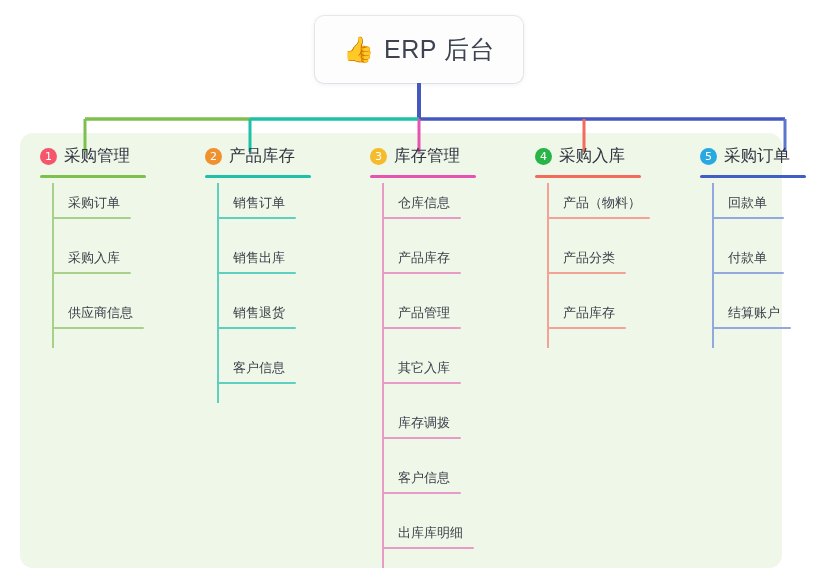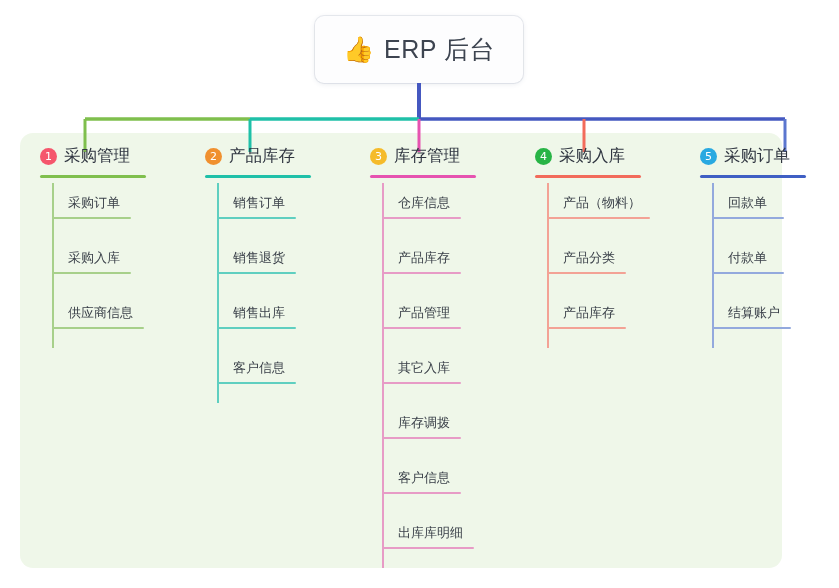--- a/index.html
+++ b/index.html
@@ -122,26 +122,26 @@
         </div>
         <div class="head-rule" style="background: rgb(31, 192, 168); width: 106px;"></div>
         <div class="leaves">
           <div class="leaf">
             <div class="leaf-stem" style="background: rgb(95, 207, 192);"></div>
             <div class="leaf-label">销售订单</div>
             <div class="leaf-rule" style="background: rgb(95, 207, 192); width: 79px;"></div>
           </div>
           <div class="leaf">
             <div class="leaf-stem" style="background: rgb(95, 207, 192);"></div>
+            <div class="leaf-label">销售出库</div>
+            <div class="leaf-rule" style="background: rgb(95, 207, 192); width: 79px;"></div>
+          </div>
+          <div class="leaf">
+            <div class="leaf-stem" style="background: rgb(95, 207, 192);"></div>
             <div class="leaf-label">销售退货</div>
-            <div class="leaf-rule" style="background: rgb(95, 207, 192); width: 79px;"></div>
-          </div>
-          <div class="leaf">
-            <div class="leaf-stem" style="background: rgb(95, 207, 192);"></div>
-            <div class="leaf-label">销售出库</div>
             <div class="leaf-rule" style="background: rgb(95, 207, 192); width: 79px;"></div>
           </div>
           <div class="leaf">
             <div class="leaf-stem" style="background: rgb(95, 207, 192);"></div>
             <div class="leaf-label">客户信息</div>
             <div class="leaf-rule" style="background: rgb(95, 207, 192); width: 79px;"></div>
           </div>
         </div>
       </div>
       <div class="col" style="left: 370px;">

